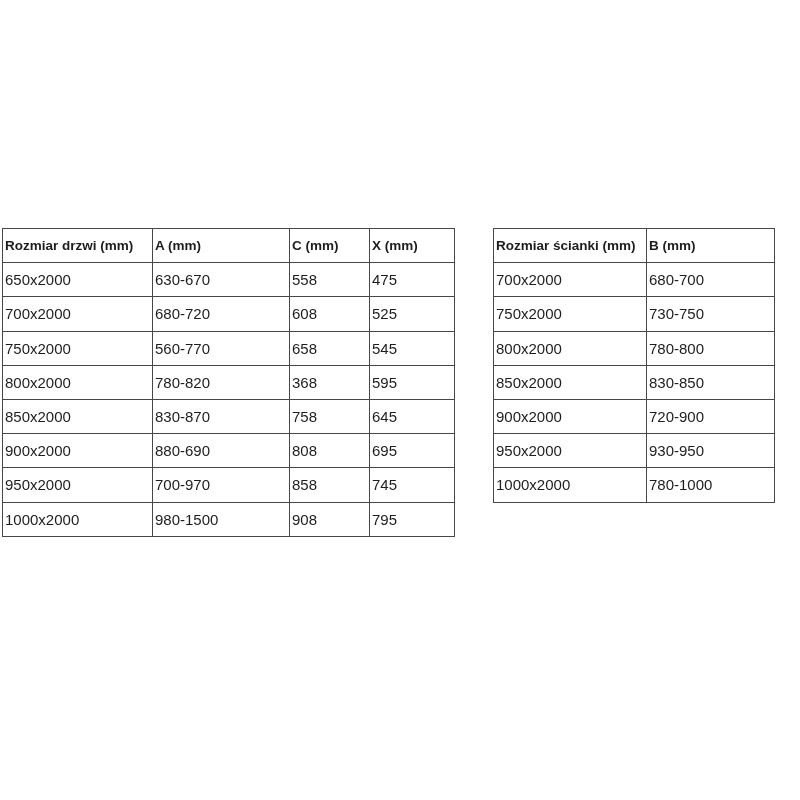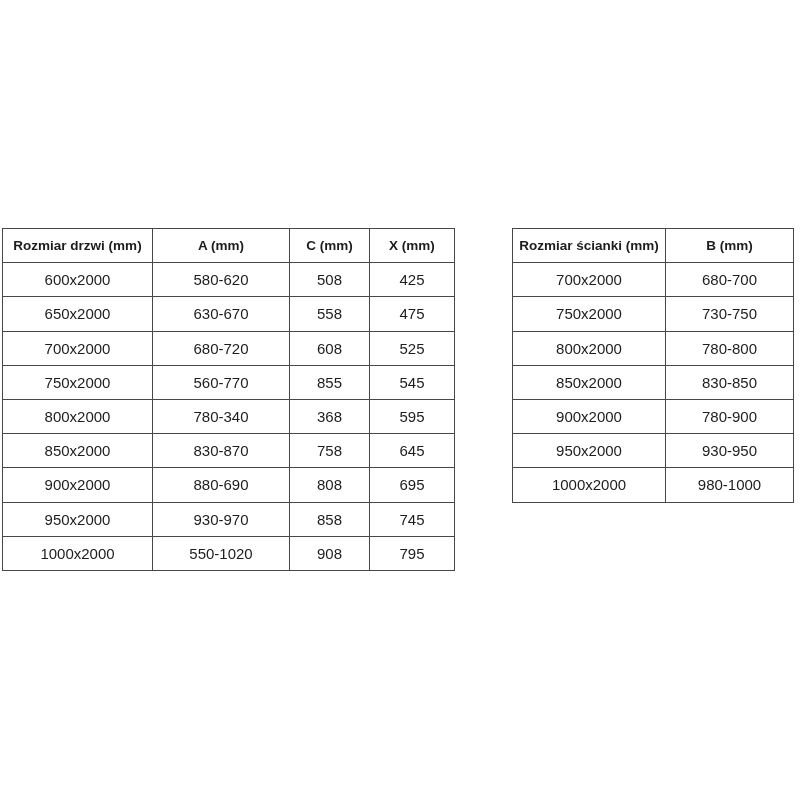--- a/index.html
+++ b/index.html
@@ -15,30 +15,30 @@
     position: relative;
     width: 800px;
     height: 800px;
     background: #ffffff;
   }
   .tbl-wrap {
     position: absolute;
     top: 228px;
   }
   .tbl-wrap.left  { left: 2px;   width: 452px; }
-  .tbl-wrap.right { left: 512px; width: 281px; }
+  .tbl-wrap.right { left: 493px; width: 281px; }
 
   table {
     border-collapse: collapse;
     table-layout: fixed;
     width: 100%;
   }
   th, td {
     border: 1px solid #474747;
-    text-align: center;
+    text-align: left;
     vertical-align: middle;
     padding: 0 2px;
     color: #1d1d1d;
     background: #ffffff;
     overflow: hidden;
     white-space: nowrap;
   }
   tr { height: 34.2px; }
   th {
     font-size: 13.5px;
@@ -74,70 +74,64 @@
       <thead>
           <tr>
             <th>Rozmiar drzwi (mm)</th>
             <th>A (mm)</th>
             <th>C (mm)</th>
             <th>X (mm)</th>
           </tr>
         </thead>
       <tbody>
           <tr>
-            <td>600x2000</td>
-            <td>580-620</td>
-            <td>508</td>
-            <td>425</td>
-          </tr>
-          <tr>
             <td>650x2000</td>
             <td>630-670</td>
             <td>558</td>
             <td>475</td>
           </tr>
           <tr>
             <td>700x2000</td>
             <td>680-720</td>
             <td>608</td>
             <td>525</td>
           </tr>
           <tr>
             <td>750x2000</td>
             <td>560-770</td>
-            <td>855</td>
+            <td>658</td>
             <td>545</td>
           </tr>
           <tr>
             <td>800x2000</td>
-            <td>780-340</td>
+            <td>780-820</td>
             <td>368</td>
             <td>595</td>
           </tr>
           <tr>
             <td>850x2000</td>
             <td>830-870</td>
             <td>758</td>
             <td>645</td>
           </tr>
           <tr>
             <td>900x2000</td>
             <td>880-690</td>
             <td>808</td>
             <td>695</td>
           </tr>
           <tr>
             <td>950x2000</td>
-            <td>930-970</td>
+            <td>700-970</td>
             <td>858</td>
             <td>745</td>
           </tr>
           <tr>
             <td>1000x2000</td>
-            <td>550-1020</td>
+            <td>980-1500</td>
             <td>908</td>
             <td>795</td>
           </tr>
         </tbody>
     </table>
   </div>
 
   <div class="tbl-wrap right">
     <table class="right">
       <colgroup>
@@ -162,27 +156,27 @@
           <tr>
             <td>800x2000</td>
             <td>780-800</td>
           </tr>
           <tr>
             <td>850x2000</td>
             <td>830-850</td>
           </tr>
           <tr>
             <td>900x2000</td>
-            <td>780-900</td>
+            <td>720-900</td>
           </tr>
           <tr>
             <td>950x2000</td>
             <td>930-950</td>
           </tr>
           <tr>
             <td>1000x2000</td>
-            <td>980-1000</td>
+            <td>780-1000</td>
           </tr>
         </tbody>
     </table>
   </div>
 
 </div>
 
 </body></html>

